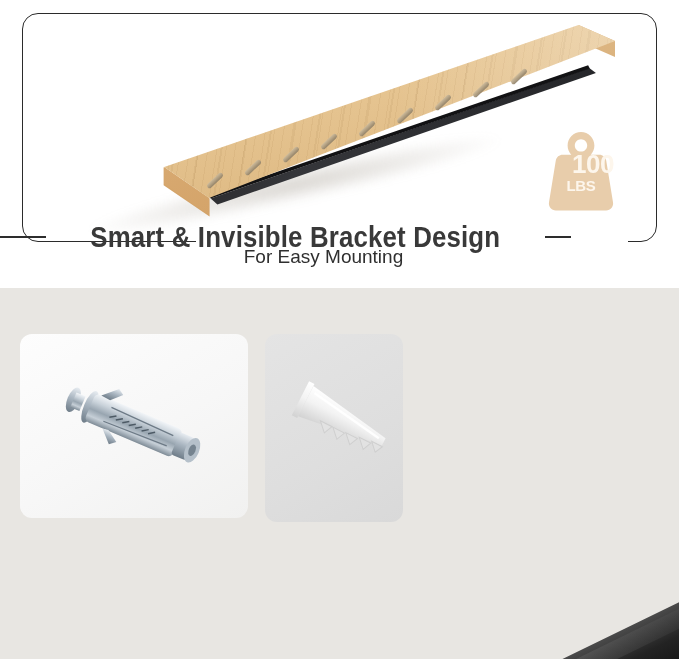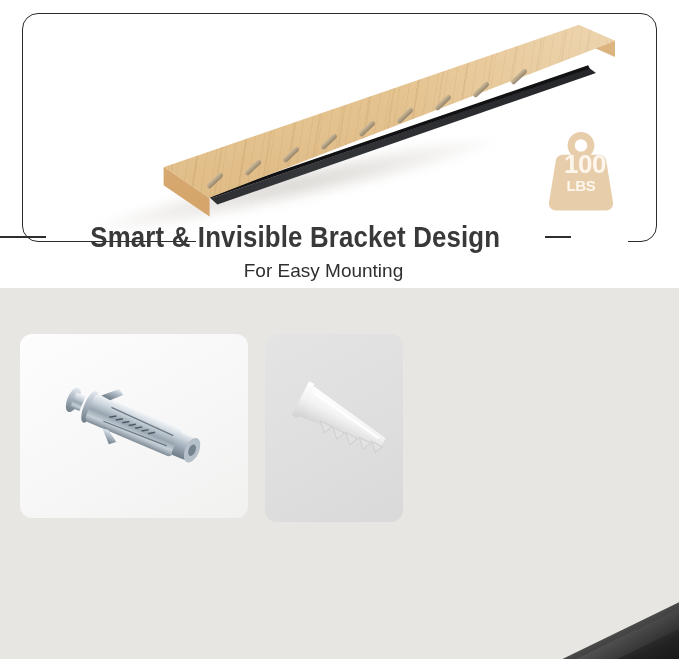--- a/index.html
+++ b/index.html
@@ -84,21 +84,21 @@
   .shelf-rightend{
     position:absolute;left:0;top:0;width:560px;height:200px;
     clip-path:polygon(93.5% 3.5%, 100% 11.5%, 100% 19.5%, 93.5% 11.5%);
     background:linear-gradient(165deg,#e8c79a,#d0a267);
   }
 
   
   .weight-badge{position:absolute;left:538px;top:128px;width:86px;height:86px;}
   .weight-badge svg{display:block;}
   .badge-num{
-    position:absolute;left:4px;top:25px;width:86px;text-align:center;
+    position:absolute;left:12px;top:25px;width:86px;text-align:center;
     font-family:"Liberation Sans",sans-serif;font-weight:bold;
     font-size:26px;line-height:23px;color:#fdf6ec;letter-spacing:-.5px;
   }
   .badge-unit{
     position:absolute;left:0;top:47px;width:86px;text-align:center;
     font-family:"Liberation Sans",sans-serif;font-weight:bold;
     font-size:15px;line-height:22px;color:#fdf6ec;letter-spacing:-.3px;
   }
 
   
@@ -109,21 +109,21 @@
   .title-rule{height:2.2px;background:#2d2d2d;width:46px;}
   .title-rule.left{margin-right:11px;}
   .title-rule.right{margin-left:11px;width:26px;}
   .main-title{
     font-family:"Liberation Sans Narrow","Liberation Sans",sans-serif;
     font-weight:bold;font-size:30px;line-height:32px;color:#393939;
     transform:scaleX(.86);transform-origin:center;white-space:nowrap;
     letter-spacing:.2px;
   }
   .sub-title{
-    position:absolute;left:0;top:260px;width:647px;text-align:center;
+    position:absolute;left:0;top:246px;width:647px;text-align:center;
     font-family:"Liberation Sans",sans-serif;font-size:19px;color:#2f2f2f;
   }
 
   
   .bottom-section{
     position:absolute;left:0;top:288px;width:679px;height:371px;
     background:#e8e6e2;overflow:hidden;
   }
 
   

